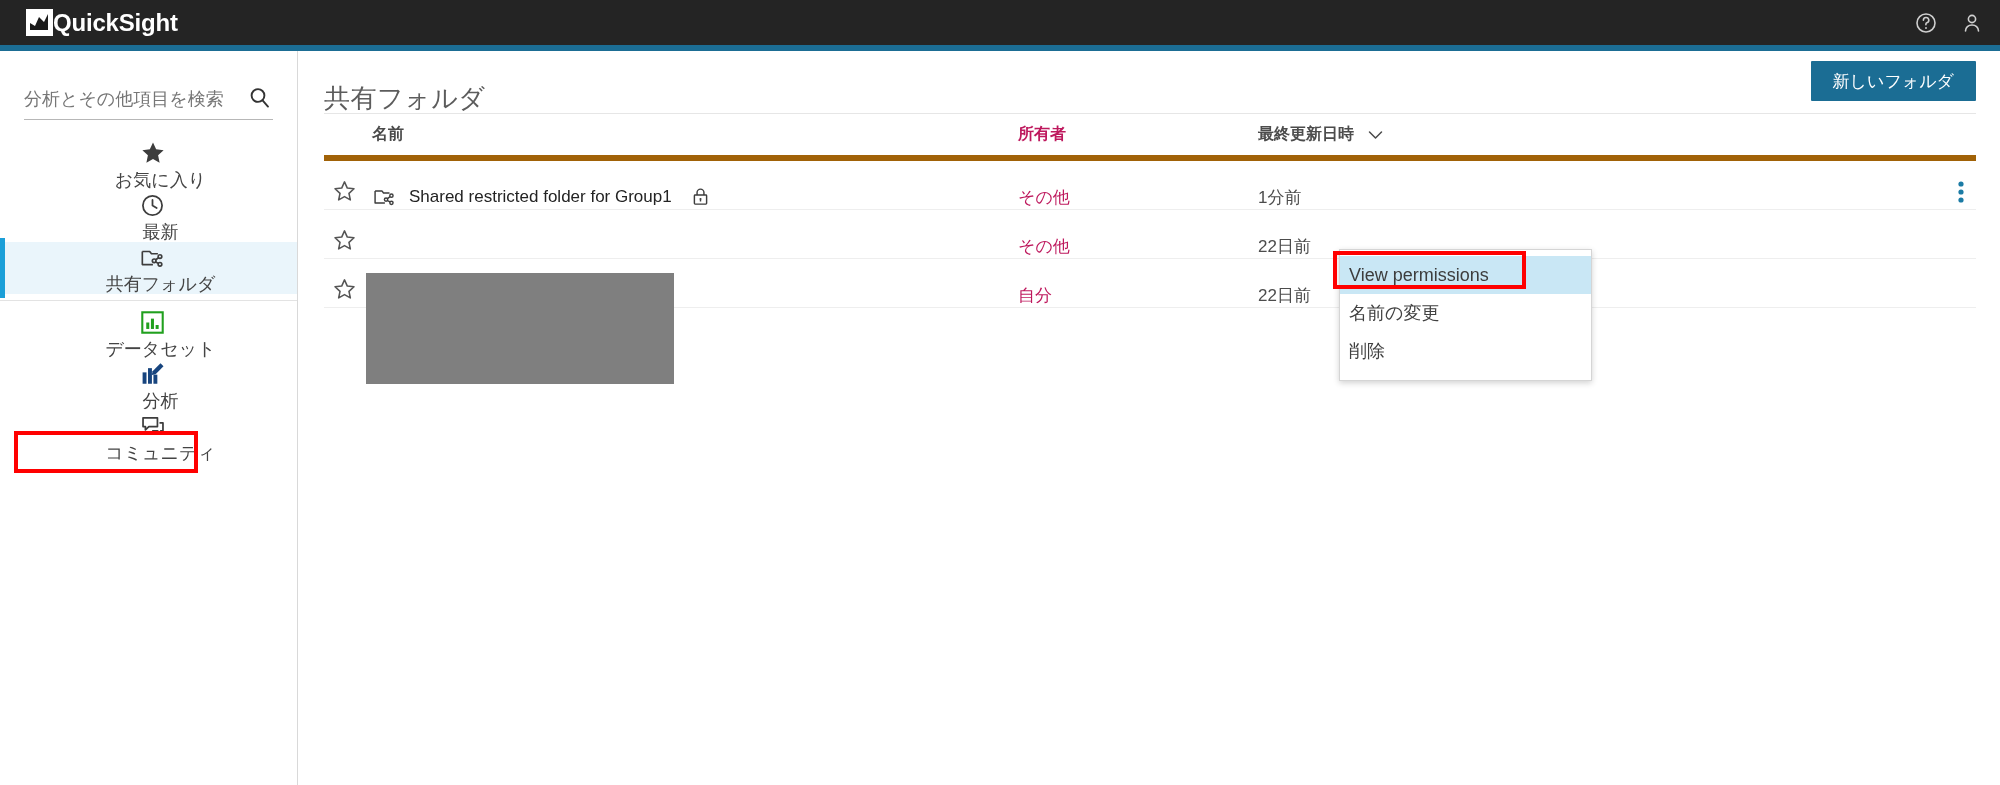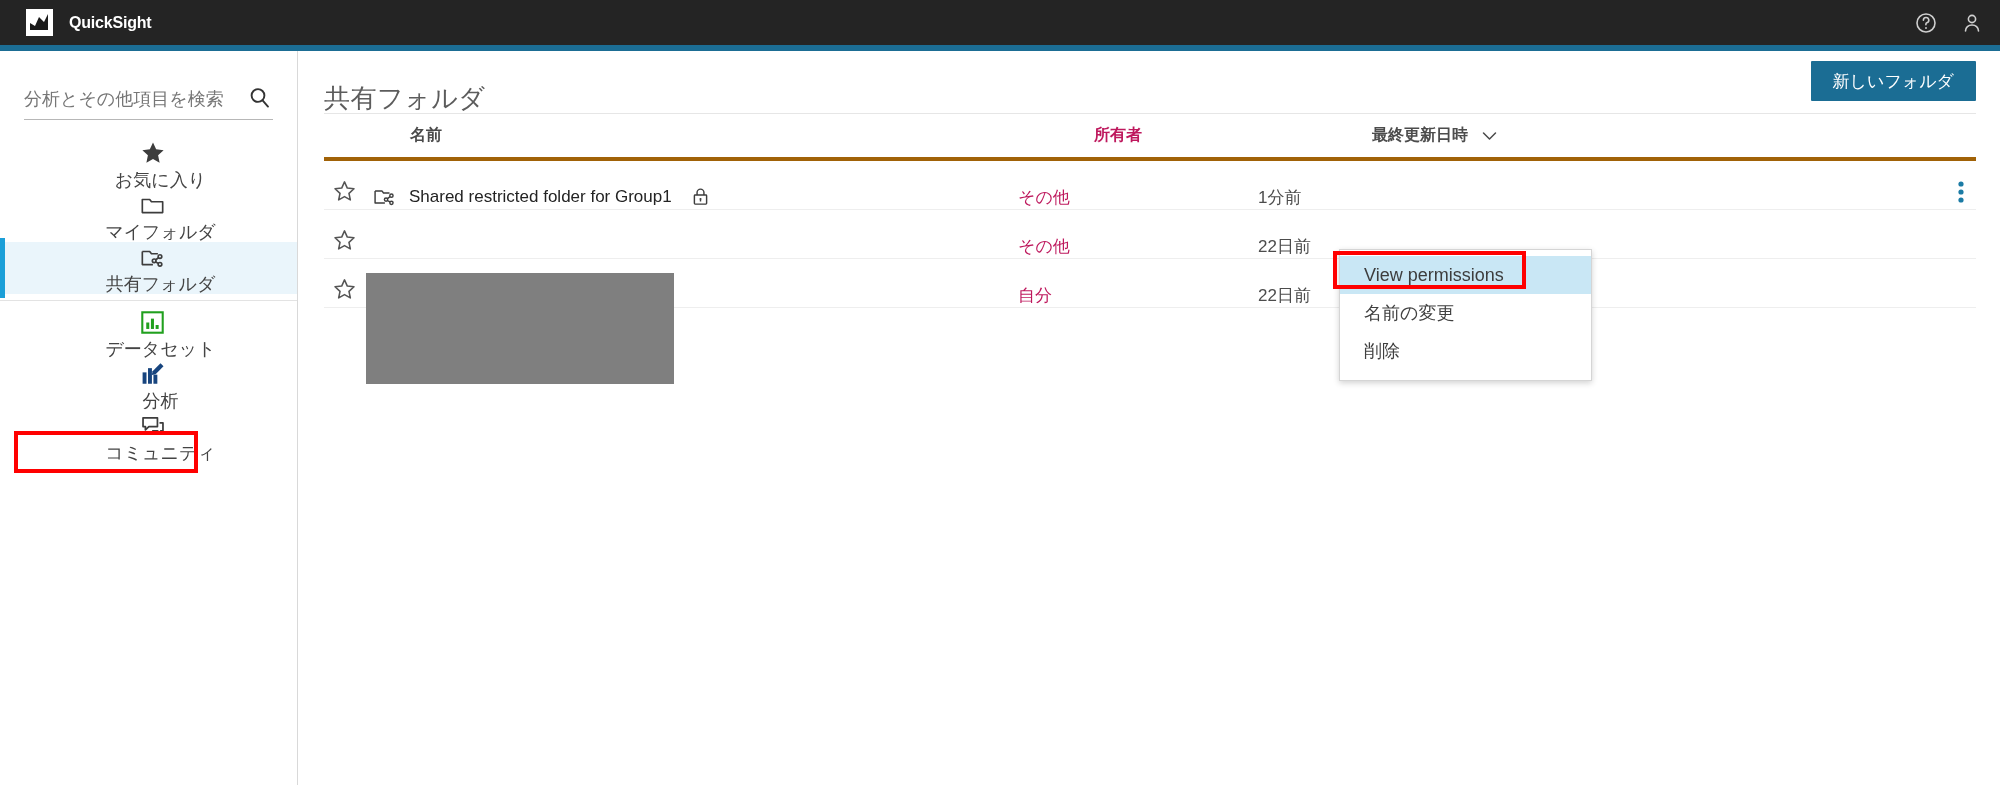--- a/index.html
+++ b/index.html
@@ -24,23 +24,23 @@
   .brand-logo {
     width: 27px; height: 27px;
     background: #ffffff;
     border-radius: 2px;
     position: relative;
     display: block;
   }
   .brand-logo svg { position: absolute; top: 0; left: 0; }
   .brand-name {
     color: #ffffff;
-    font-size: 16px;
+    font-size: 24px;
     font-weight: bold;
-    margin-left: 16px;
+    margin-left: 0;
     letter-spacing: -0.2px;
   }
   .topbar-right {
     position: absolute; right: 16px; top: 0; height: 45px;
     display: flex; align-items: center; gap: 22px;
   }
   .topbar-icon { width: 24px; height: 24px; display: block; cursor: pointer; }
 
   
   .accent-strip {
@@ -142,22 +142,21 @@
     position: absolute; left: 25px; top: 62px;
     width: 1652px; height: 1px; background: #e6e6e6;
   }
 
   
   .tbl { position: absolute; left: 25px; top: 63px; width: 1652px; }
   .thead {
     display: flex; align-items: center;
     height: 47px;
     font-size: 16px; color: #4a4a4a; font-weight: bold;
-    border-bottom: 4px solid #a16207;
-    gap: 38px;
+    border-bottom: 6px solid #a16207;
   }
   .row {
     display: flex; align-items: flex-end;
     height: 49px;
     font-size: 17px; color: #333333;
     border-bottom: 1px solid #eeeeee;
     position: relative;
   }
   .c-star { width: 44px; display: flex; align-items: center; justify-content: flex-start; padding-left: 8px; }
   .c-name { flex: 0 0 650px; display: flex; align-items: center; gap: 12px; padding-left: 4px; }
@@ -182,21 +181,21 @@
     width: 253px;
     background: #ffffff;
     border: 1px solid #d5d5d5;
     box-shadow: 0 2px 6px rgba(0,0,0,0.18);
     z-index: 50;
     padding: 6px 0 10px 0;
   }
   .ctx-item {
     height: 38px;
     display: flex; align-items: center;
-    padding-left: 24px;
+    padding-left: 9px;
     font-size: 18px;
     color: #3d3d3d;
     cursor: pointer;
   }
   .ctx-item.highlight { background: #c9e7f5; }
   .ctx-item.disabled { color: #404040; cursor: default; }
   .redbox-menu {
     position: absolute;
     left: 1034px; top: 200px;
     width: 193px; height: 38px;
@@ -252,29 +251,30 @@
 
     <div class="navitem">
       <span class="ico">
         <svg width="26" height="26" viewBox="0 0 24 24">
           <polygon points="12,2.2 14.9,8.6 21.8,9.4 16.7,14.1 18.1,21 12,17.6 5.9,21 7.3,14.1 2.2,9.4 9.1,8.6" fill="#3d3d3d"></polygon>
         </svg>
       </span>
       <span>お気に入り</span>
     </div>
 
-
     <div class="navitem">
       <span class="ico">
-        <svg width="27" height="27" viewBox="0 0 26 26" fill="none" stroke="#3d3d3d" stroke-width="1.6">
-          <path d="M3.2 7.2h7.1l1.7 2.2h10.8v10.4H3.2z" stroke-linejoin="round"></path>
-        </svg>
-      </span>
-      <span>マイフォルダ</span>
-    </div>
+        <svg width="25" height="25" viewBox="0 0 24 24" fill="none" stroke="#3d3d3d" stroke-width="1.7">
+          <circle cx="12" cy="12" r="9.2"></circle>
+          <path d="M12 6.6V12l4 2.4" stroke-linecap="round" stroke-linejoin="round"></path>
+        </svg>
+      </span>
+      <span>最新</span>
+    </div>
+
 
     <div class="navitem active">
       <span class="ico">
         <svg width="27" height="27" viewBox="0 0 26 26" fill="none" stroke="#3d3d3d" stroke-width="1.6">
           <path d="M3.2 7.2h7.1l1.7 2.2h6.2" stroke-linejoin="round"></path>
           <path d="M3.2 7.2v12.6h10.2" stroke-linejoin="round"></path>
           <circle cx="20.2" cy="12.1" r="1.75"></circle>
           <circle cx="20.2" cy="19.6" r="1.75"></circle>
           <circle cx="14.6" cy="16.2" r="1.75"></circle>
           <line x1="16.1" y1="15.2" x2="18.8" y2="13.2"></line>

